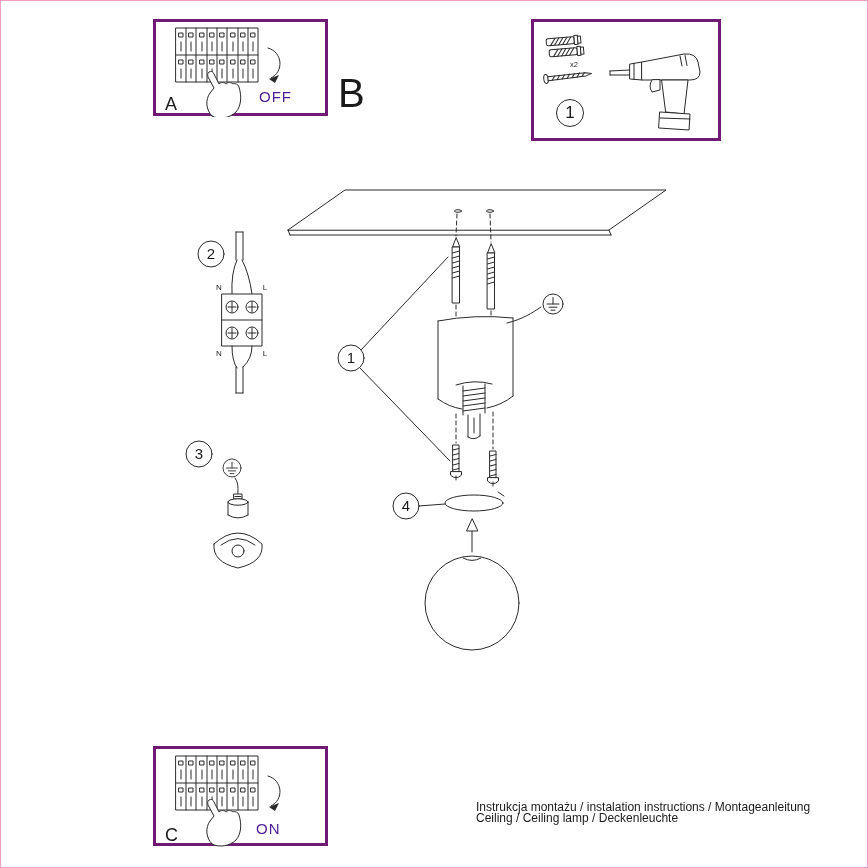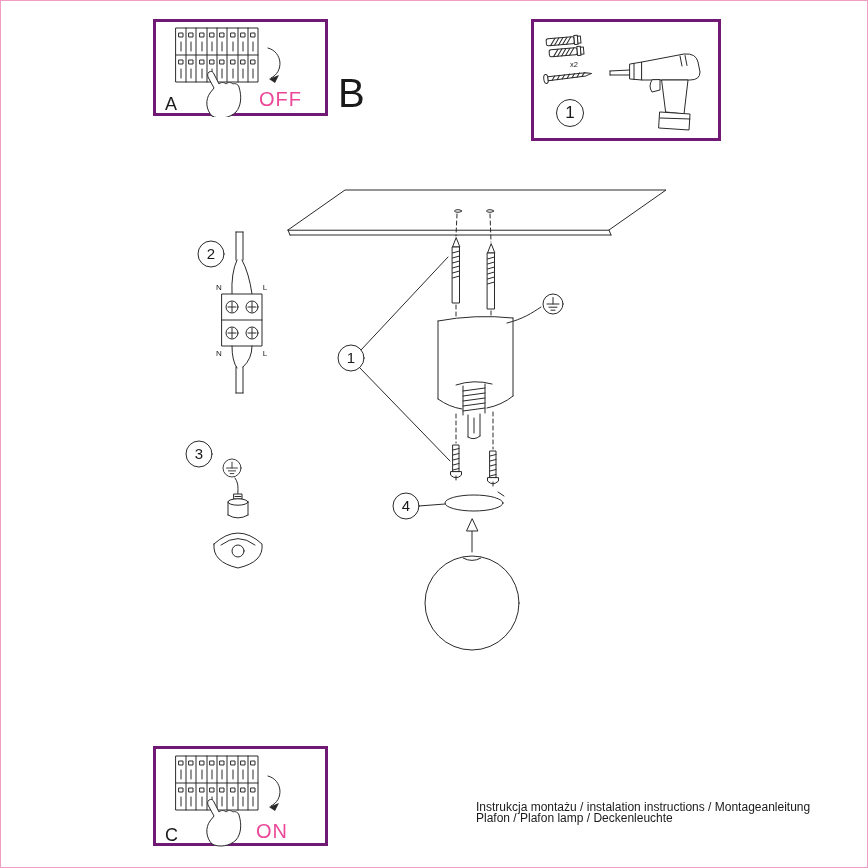--- a/index.html
+++ b/index.html
@@ -7,21 +7,21 @@
   .page{position:relative;width:868px;height:868px;box-sizing:border-box;
         border:1px solid #f29ec4;background:#fff;overflow:hidden;}
   .panel{position:absolute;border:3px solid #701a75;background:#fff;box-sizing:border-box;}
   .panel-a{left:152px;top:18px;width:175px;height:97px;}
   .panel-tools{left:530px;top:18px;width:190px;height:122px;}
   .panel-c{left:152px;top:745px;width:175px;height:100px;}
   .panel svg{position:absolute;left:0;top:0;}
   .panel-letter{position:absolute;font-size:18px;color:#1a1a1a;}
   .panel-a .panel-letter{left:9px;top:72px;}
   .panel-c .panel-letter{left:9px;top:76px;}
-  .state-label{position:absolute;font-size:20px;color:#ec4899;letter-spacing:1px;}
+  .state-label{position:absolute;font-size:15px;color:#4c1d95;letter-spacing:1px;}
   .panel-a .state-label{left:103px;top:66px;}
   .panel-c .state-label{left:100px;top:71px;}
   .letter-b{position:absolute;left:337px;top:70px;font-size:40px;color:#1a1a1a;}
   .callout-circle{position:absolute;width:28px;height:28px;border:1px solid #2a2a2a;
         border-radius:50%;display:flex;align-items:center;justify-content:center;
         font-size:17px;color:#1a1a1a;background:#fff;box-sizing:border-box;}
   .main-svg{position:absolute;left:0;top:0;}
   .footer{position:absolute;left:435px;top:801px;font-size:12px;line-height:11px;color:#1a1a1a;margin-left:40px;}
   svg{stroke:#2a2a2a;fill:none;stroke-width:1;stroke-linecap:round;stroke-linejoin:round;}
   svg text{fill:#1a1a1a;stroke:none;font-family:"Liberation Sans",sans-serif;}
@@ -242,16 +242,16 @@
   <div class="panel panel-c">
     <svg width="173" height="98" viewBox="0 0 173 98">
       <use href="#breaker-scene" y="1"></use>
     </svg>
     <span class="panel-letter">C</span>
     <span class="state-label">ON</span>
   </div>
 
   <div class="footer">
     <div>Instrukcja montażu / instalation instructions / Montageanleitung</div>
-    <div>Plafon / Plafon lamp / Deckenleuchte</div>
+    <div>Ceiling / Ceiling lamp / Deckenleuchte</div>
   </div>
 
 </div>
 
 </body></html>

